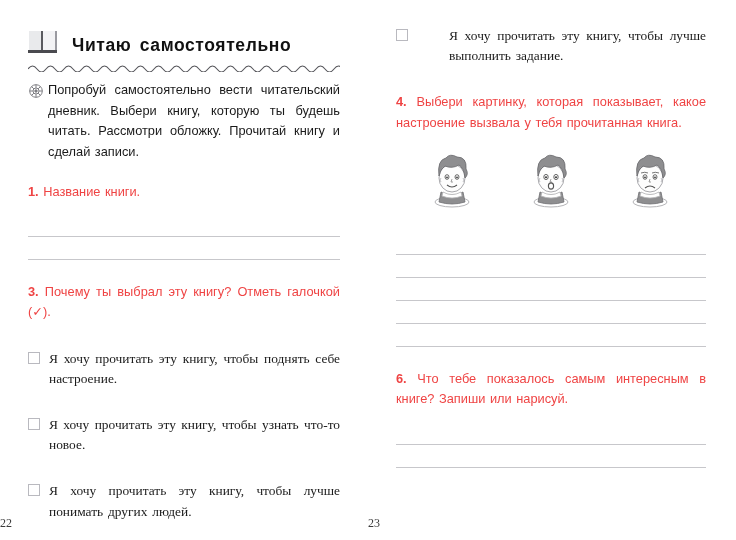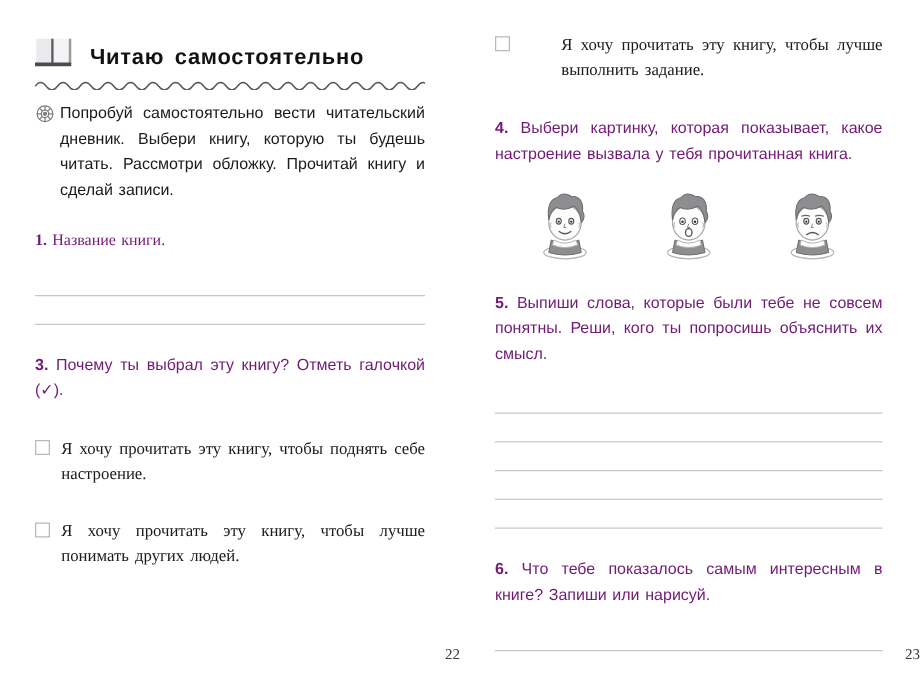--- a/index.html
+++ b/index.html
@@ -113,21 +113,21 @@
     color: #1a1a1a;
   }
 
   
   .q {
     font-size: 12.8px;
     line-height: 1.62;
     text-align: justify;
     text-align-last: left;
     word-spacing: 1px;
-    color: #701a75;
+    color: #ef4444;
   }
   .q .num {
     font-weight: bold;
   }
 
   .lines { margin-top: 2px; }
   .wline {
     height: 22px;
     border-bottom: 1px solid #c7c7cb;
   }
@@ -167,21 +167,21 @@
     padding: 0 6px;
   }
   .face { width: 66px; height: 56px; }
 
   
   .page-num {
     position: absolute;
     bottom: 9px;
     left: 0;
     right: 0;
-    text-align: right;
+    text-align: left;
     font-family: "Liberation Serif", serif;
     font-size: 12px;
     color: #3a3a3a;
   }
 </style>
 </head>
 <body>
 
 <div class="spread">
 
@@ -210,41 +210,45 @@
           <circle cx="8" cy="8" r="3"></circle>
           <circle cx="8" cy="8" r="1.2" fill="#7d7d82"></circle>
           <path d="M8,1.7 L8,4.9 M8,11.1 L8,14.3 M1.7,8 L4.9,8 M11.1,8 L14.3,8
                    M3.6,3.6 L5.9,5.9 M10.1,10.1 L12.4,12.4
                    M12.4,3.6 L10.1,5.9 M5.9,10.1 L3.6,12.4"></path>
         </g>
       </svg>
       <div class="intro-text">Попробуй самостоятельно вести читательский дневник. Выбери книгу, которую ты будешь читать. Рассмотри обложку. Прочитай книгу и сделай записи.</div>
     </div>
 
-    <div style="margin-top:19px;font-family:Liberation Serif, serif;">
+    <div style="margin-top:19px;">
       <div class="q">
         <span class="num">1.</span>
         <span>Название книги.</span>
       </div>
       <div class="lines" style="margin-top:11px;">
         <div class="wline"></div>
         <div class="wline"></div>
       </div>
     </div>
 
 
     <div style="margin-top:22px;">
       <div class="q">
         <span class="num">3.</span>
         <span>Почему ты выбрал эту книгу? Отметь галочкой (✓).</span>
       </div>
 
       <div class="opt">
         <span class="checkbox"></span>
         <span class="opt-text">Я хочу прочитать эту книгу, чтобы поднять себе настроение.</span>
+      </div>
+      <div class="opt">
+        <span class="checkbox"></span>
+        <span class="opt-text">Я хочу прочитать эту книгу, чтобы узнать что-то новое.</span>
       </div>
       <div class="opt">
         <span class="checkbox"></span>
         <span class="opt-text">Я хочу прочитать эту книгу, чтобы лучше понимать других людей.</span>
       </div>
     </div>
 
     <div class="page-num">22</div>
   </div>
 
@@ -312,24 +316,20 @@
           <path d="M35,21 Q38,19.5 42,21" fill="none" stroke="#666" stroke-width="0.9"></path>
           <path d="M33,27 L32,30 L34,30" fill="none" stroke="#888" stroke-width="0.8"></path>
           <path d="M28,36 Q33,32 38,36" fill="none" stroke="#555" stroke-width="1.1"></path>
           <path d="M22,26 Q20,28 22,30" fill="none" stroke="#b0b0b4" stroke-width="0.8"></path>
           <path d="M44,26 Q46,28 44,30" fill="none" stroke="#b0b0b4" stroke-width="0.8"></path>
         </svg>
       </div>
     </div>
 
     <div style="margin-top:24px;">
-      <div class="q">
-        <span class="num">5.</span>
-        <span>Выпиши слова, которые были тебе не совсем понятны. Реши, кого ты попросишь объяснить их смысл.</span>
-      </div>
       <div class="lines" style="margin-top:14px;">
         <div class="wline"></div>
         <div class="wline"></div>
         <div class="wline"></div>
         <div class="wline"></div>
         <div class="wline"></div>
       </div>
     </div>
 
     <div style="margin-top:22px;">

